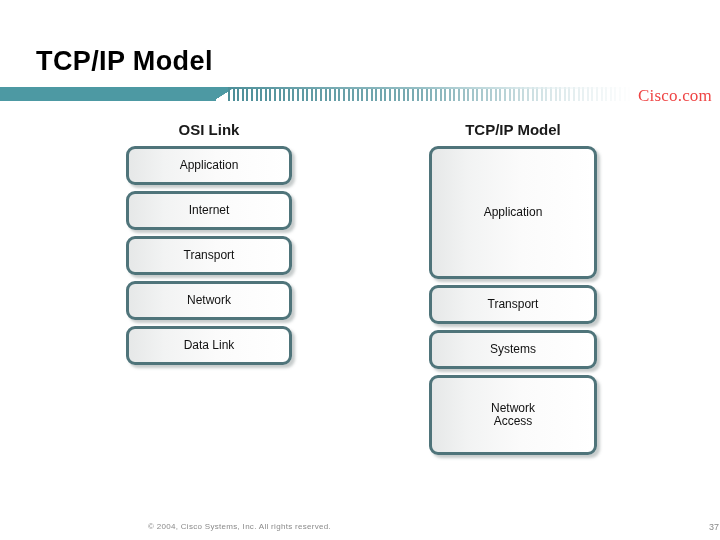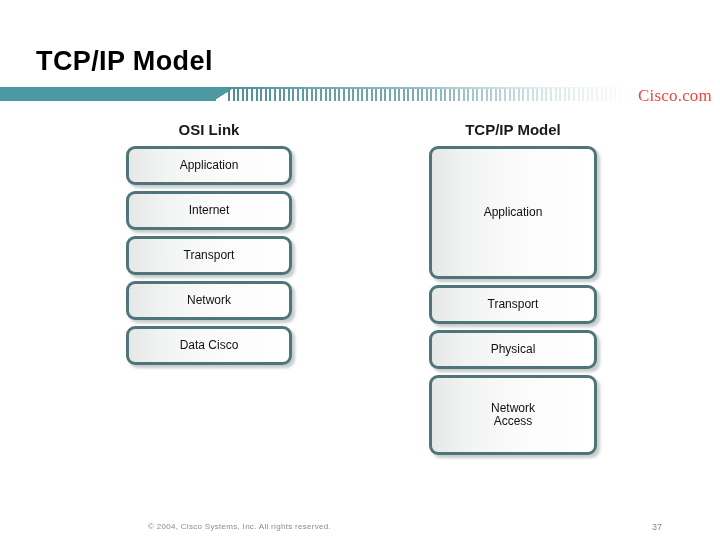--- a/index.html
+++ b/index.html
@@ -146,21 +146,21 @@
     position: absolute;
     left: 148px;
     top: 522px;
     font-size: 8px;
     color: #8a8a8a;
     letter-spacing: 0.3px;
     white-space: nowrap;
   }
   #footer-page-number {
     position: absolute;
-    left: 652px;
+    left: 709px;
     top: 522px;
     font-size: 9px;
     color: #8a8a8a;
     white-space: nowrap;
   }
 </style>
 </head>
 <body>
 
 <div id="slide-title">TCP/IP Model</div>
@@ -186,36 +186,36 @@
         <div class="layer-box h-std">
           <span class="layer-label">Internet</span>
         </div>
         <div class="layer-box h-std">
           <span class="layer-label">Transport</span>
         </div>
         <div class="layer-box h-std">
           <span class="layer-label">Network</span>
         </div>
         <div class="layer-box h-std">
-          <span class="layer-label">Data Cisco</span>
+          <span class="layer-label">Data Link</span>
         </div>
       </div>
   </div>
 
   <div id="tcpip-column" class="stack-column">
     <div class="column-title">TCP/IP Model</div>
     <div id="tcpip-layers">
         <div class="layer-box h-tall">
           <span class="layer-label">Application</span>
         </div>
         <div class="layer-box h-std">
           <span class="layer-label">Transport</span>
         </div>
         <div class="layer-box h-std">
-          <span class="layer-label">Physical</span>
+          <span class="layer-label">Systems</span>
         </div>
         <div class="layer-box h-mid">
           <span class="layer-label">Network
 Access</span>
         </div>
       </div>
   </div>
 
 </div>
 

